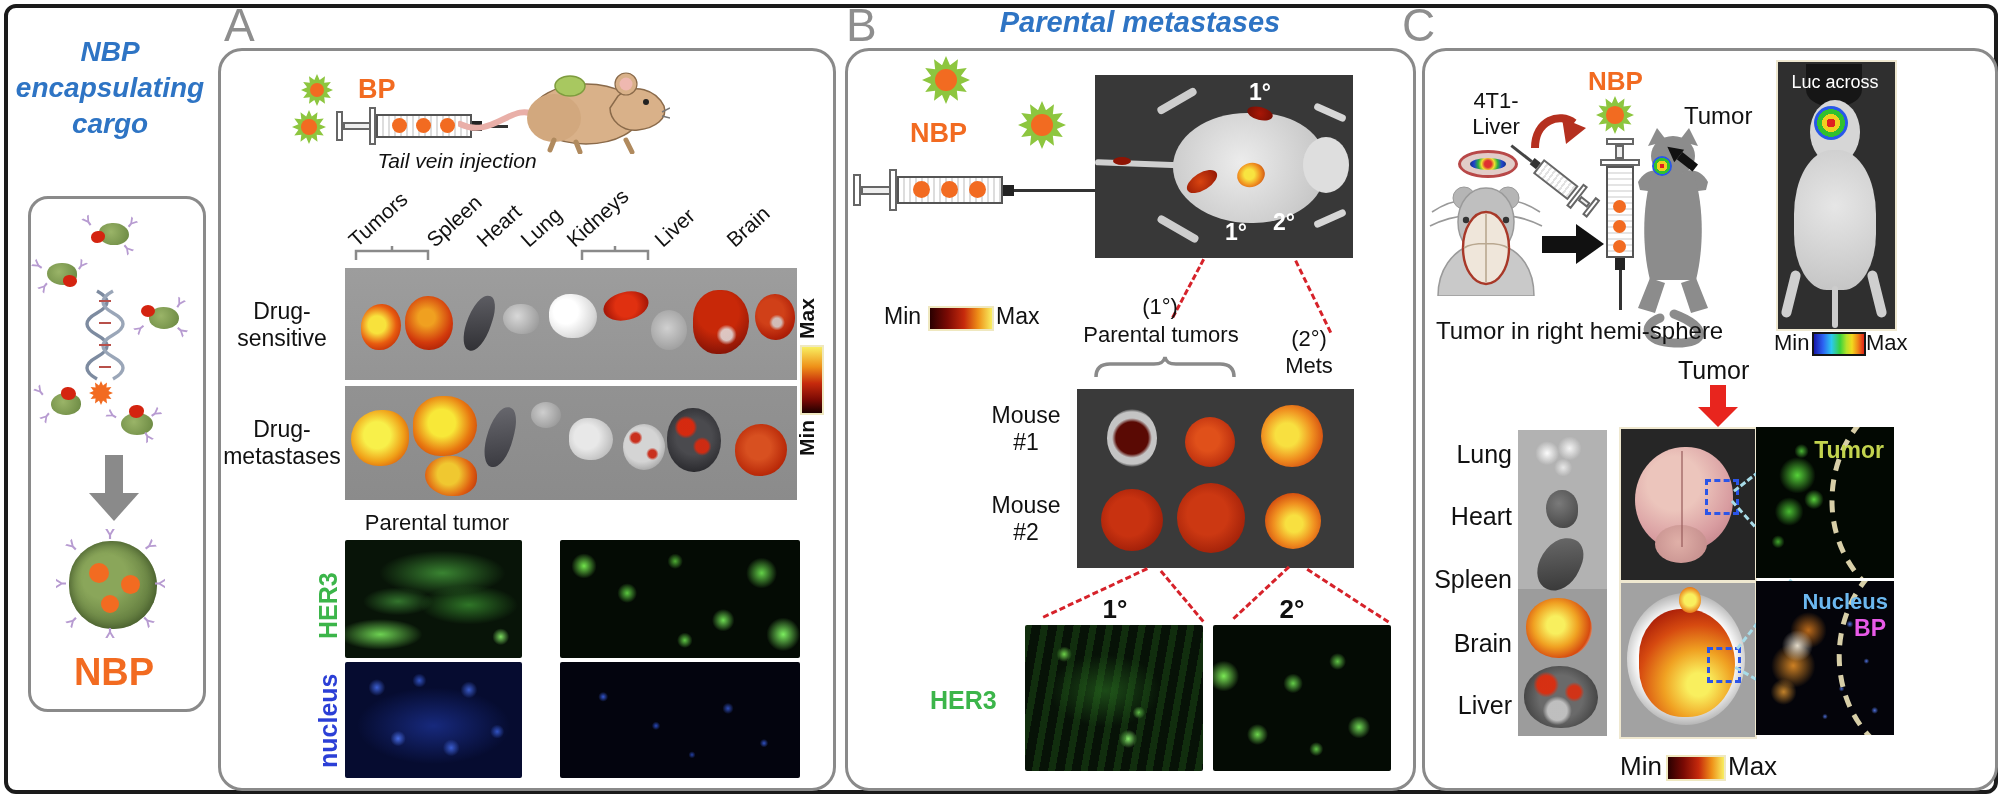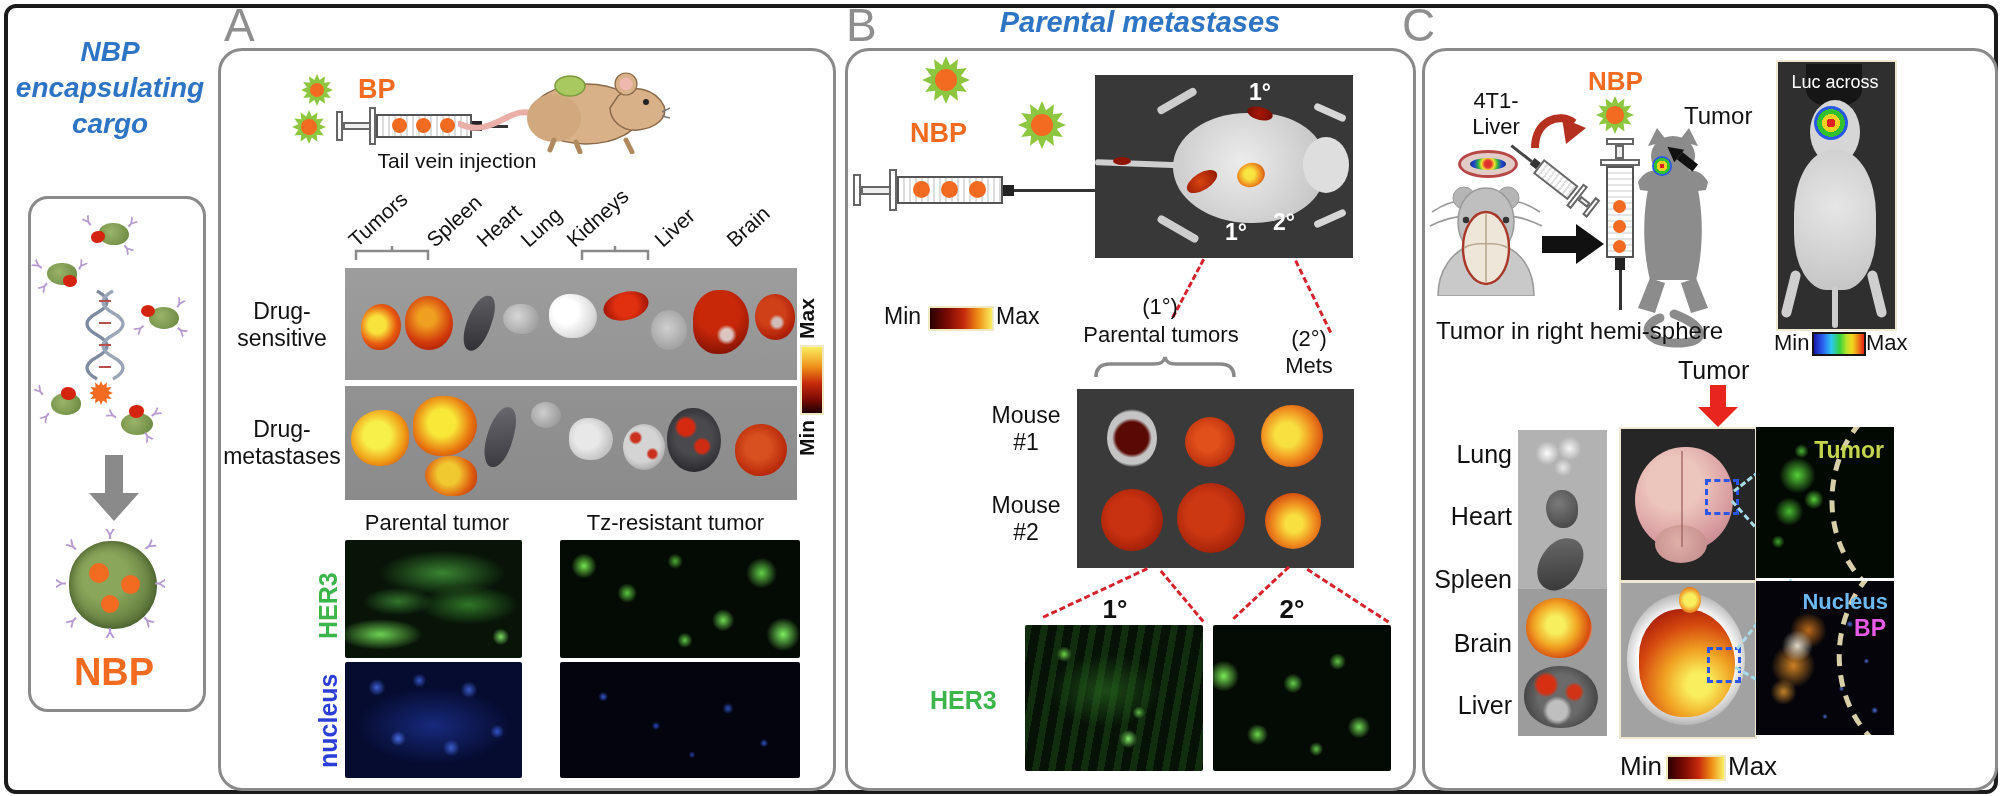--- a/index.html
+++ b/index.html
@@ -133,21 +133,21 @@
     <ellipse cx="128" cy="58" rx="54" ry="30" fill="#d9b189" stroke="#8a6a4a" stroke-width="1.5"></ellipse>
     <ellipse cx="96" cy="62" rx="27" ry="24" fill="#d2a87e"></ellipse>
     <path d="M160,40 C176,26 198,34 206,50 C210,62 198,72 180,74 C164,76 152,64 152,52 Z" fill="#d9b189" stroke="#8a6a4a" stroke-width="1.5"></path>
     <circle cx="168" cy="28" r="11" fill="#d9b189" stroke="#8a6a4a" stroke-width="1.2"></circle>
     <circle cx="168" cy="28" r="6.5" fill="#efb8b0"></circle>
     <circle cx="188" cy="46" r="3" fill="#222"></circle>
     <path d="M204,56 L212,52 M204,60 L212,62" stroke="#777" stroke-width="1.4"></path>
     <path d="M168,84 l6,12 M118,86 l4,10 M96,84 l-4,10" stroke="#b08a5e" stroke-width="5" stroke-linecap="round"></path>
     <ellipse cx="112" cy="30" rx="15" ry="10" fill="#a8c860" stroke="#7e9c3e" stroke-width="1.5"></ellipse>
   </svg>
-  <div class="abs ctr" style="left:352px;top:149px;width:210px;font-size:21px;">Tail vein injection</div>
+  <div class="abs ctr" style="left:352px;top:149px;width:210px;font-size:21px;font-style:italic;">Tail vein injection</div>
 
   <div class="abs" style="left:360px;top:228px;transform-origin:0 100%;transform:rotate(-42deg);font-size:21px;white-space:nowrap;">Tumors</div>
   <div class="abs" style="left:438px;top:228px;transform-origin:0 100%;transform:rotate(-42deg);font-size:21px;white-space:nowrap;">Spleen</div>
   <div class="abs" style="left:488px;top:228px;transform-origin:0 100%;transform:rotate(-42deg);font-size:21px;white-space:nowrap;">Heart</div>
   <div class="abs" style="left:532px;top:228px;transform-origin:0 100%;transform:rotate(-42deg);font-size:21px;white-space:nowrap;">Lung</div>
   <div class="abs" style="left:578px;top:228px;transform-origin:0 100%;transform:rotate(-42deg);font-size:21px;white-space:nowrap;">Kidneys</div>
   <div class="abs" style="left:666px;top:228px;transform-origin:0 100%;transform:rotate(-42deg);font-size:21px;white-space:nowrap;">Liver</div>
   <div class="abs" style="left:738px;top:228px;transform-origin:0 100%;transform:rotate(-42deg);font-size:21px;white-space:nowrap;">Brain</div>
   <svg class="abs" style="left:354px;top:246px;" width="76" height="15" viewBox="0 0 76 15">
       <path d="M2,14 L2,5 L74,5 L74,14 M38,5 L38,0" fill="none" stroke="#8a8a8a" stroke-width="2.5"></path>
@@ -185,21 +185,20 @@
   <div class="abs ctr" style="left:222px;top:416px;width:120px;font-size:23px;line-height:27px;">
     <div>Drug-</div>
     <div>metastases</div>
   </div>
 
   <div class="abs vtext" style="left:795px;top:292px;height:54px;font-size:21px;font-weight:600;">Max</div>
   <div class="abs cb-hot-v" style="left:800px;top:345px;width:20px;height:66px;"></div>
   <div class="abs vtext" style="left:795px;top:414px;height:48px;font-size:21px;font-weight:600;">Min</div>
 
   <div class="abs ctr" style="left:352px;top:510px;width:170px;font-size:22px;">Parental tumor</div>
-  <div class="abs ctr" style="left:548px;top:510px;width:255px;font-size:22px;">Tz-resistant tumor</div>
   <div class="abs vtext" style="left:314px;top:556px;height:100px;font-size:25px;font-weight:600;color:#3cb54a;">HER3</div>
   <div class="abs vtext" style="left:314px;top:664px;height:114px;font-size:25px;font-weight:600;color:#2b3fd6;">nucleus</div>
   <div class="micro" style="left:345px;top:540px;width:177px;height:118px;background:radial-gradient(ellipse 60px 22px at 20% 80%,rgba(120,230,90,.9),rgba(0,0,0,0) 70%),radial-gradient(ellipse 90px 32px at 55% 28%,rgba(70,160,60,.8),rgba(0,0,0,0) 70%),radial-gradient(ellipse 70px 28px at 70% 55%,rgba(60,150,50,.75),rgba(0,0,0,0) 70%),radial-gradient(ellipse 50px 20px at 30% 52%,rgba(80,180,70,.6),rgba(0,0,0,0) 70%),radial-gradient(circle 12px at 88% 82%,rgba(130,230,100,.95),rgba(0,0,0,0) 70%),#081408;"></div>
   <div class="micro" style="left:560px;top:540px;width:240px;height:118px;background:radial-gradient(circle 18px at 10% 22%,rgba(120,240,80,.95),rgba(0,0,0,0) 70%),radial-gradient(circle 14px at 28% 45%,rgba(100,220,70,.9),rgba(0,0,0,0) 70%),radial-gradient(circle 22px at 84% 28%,rgba(110,230,80,.9),rgba(0,0,0,0) 70%),radial-gradient(circle 16px at 68% 68%,rgba(120,240,90,.9),rgba(0,0,0,0) 70%),radial-gradient(circle 24px at 93% 80%,rgba(130,250,100,.95),rgba(0,0,0,0) 70%),radial-gradient(circle 11px at 48% 18%,rgba(90,200,60,.85),rgba(0,0,0,0) 70%),radial-gradient(circle 11px at 52% 85%,rgba(110,230,80,.85),rgba(0,0,0,0) 70%),#040b04;"></div>
   <div class="micro" style="left:345px;top:662px;width:177px;height:116px;background:radial-gradient(circle 12px at 18% 22%,rgba(70,110,240,.85),rgba(0,0,0,0) 70%),radial-gradient(circle 10px at 42% 16%,rgba(60,100,230,.8),rgba(0,0,0,0) 70%),radial-gradient(circle 12px at 70% 24%,rgba(70,110,240,.8),rgba(0,0,0,0) 70%),radial-gradient(circle 11px at 30% 66%,rgba(80,120,250,.85),rgba(0,0,0,0) 70%),radial-gradient(circle 12px at 60% 74%,rgba(70,110,240,.8),rgba(0,0,0,0) 70%),radial-gradient(circle 10px at 86% 60%,rgba(60,100,230,.8),rgba(0,0,0,0) 70%),radial-gradient(ellipse 90px 45px at 50% 55%,rgba(40,70,200,.5),rgba(0,0,0,0) 85%),#060c30;"></div>
   <div class="micro" style="left:560px;top:662px;width:240px;height:116px;background:radial-gradient(circle 7px at 18% 30%,rgba(60,100,240,.85),rgba(0,0,0,0) 70%),radial-gradient(circle 6px at 40% 55%,rgba(50,90,230,.8),rgba(0,0,0,0) 70%),radial-gradient(circle 8px at 70% 40%,rgba(60,100,240,.75),rgba(0,0,0,0) 70%),radial-gradient(circle 6px at 85% 70%,rgba(60,100,240,.8),rgba(0,0,0,0) 70%),radial-gradient(circle 5px at 55% 80%,rgba(50,90,230,.7),rgba(0,0,0,0) 70%),#03040e;"></div>
 
   <div class="abs panel-letter" style="left:846px;top:2px;">B</div>
   <div class="abs blue-title" style="left:935px;top:6px;width:410px;">Parental metastases</div>
   <div class="abs panel-box" style="left:845px;top:48px;width:565px;height:737px;"></div>

